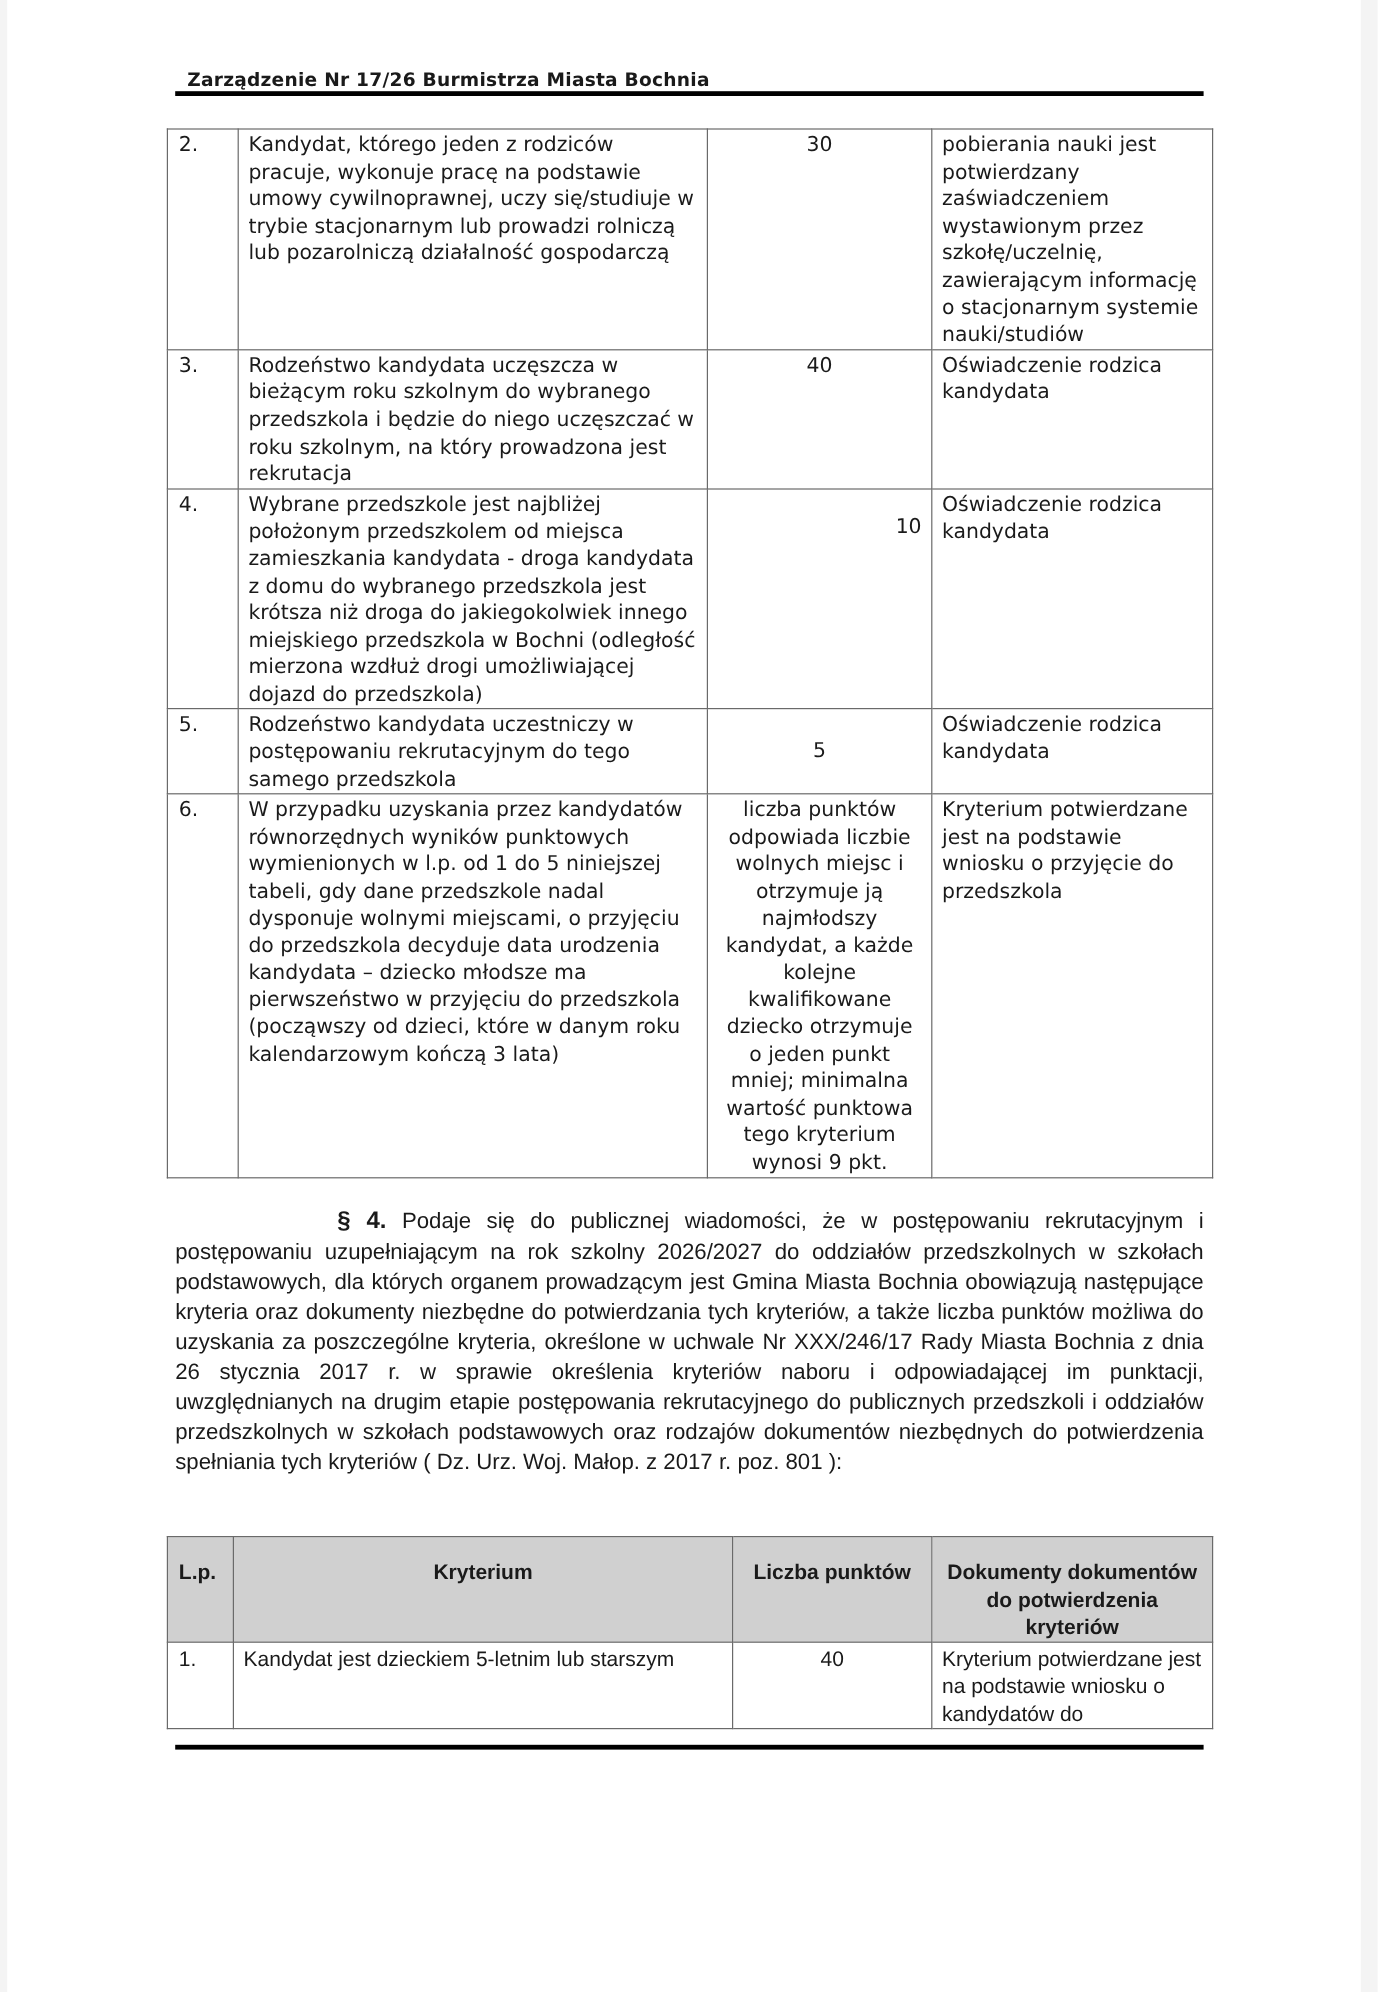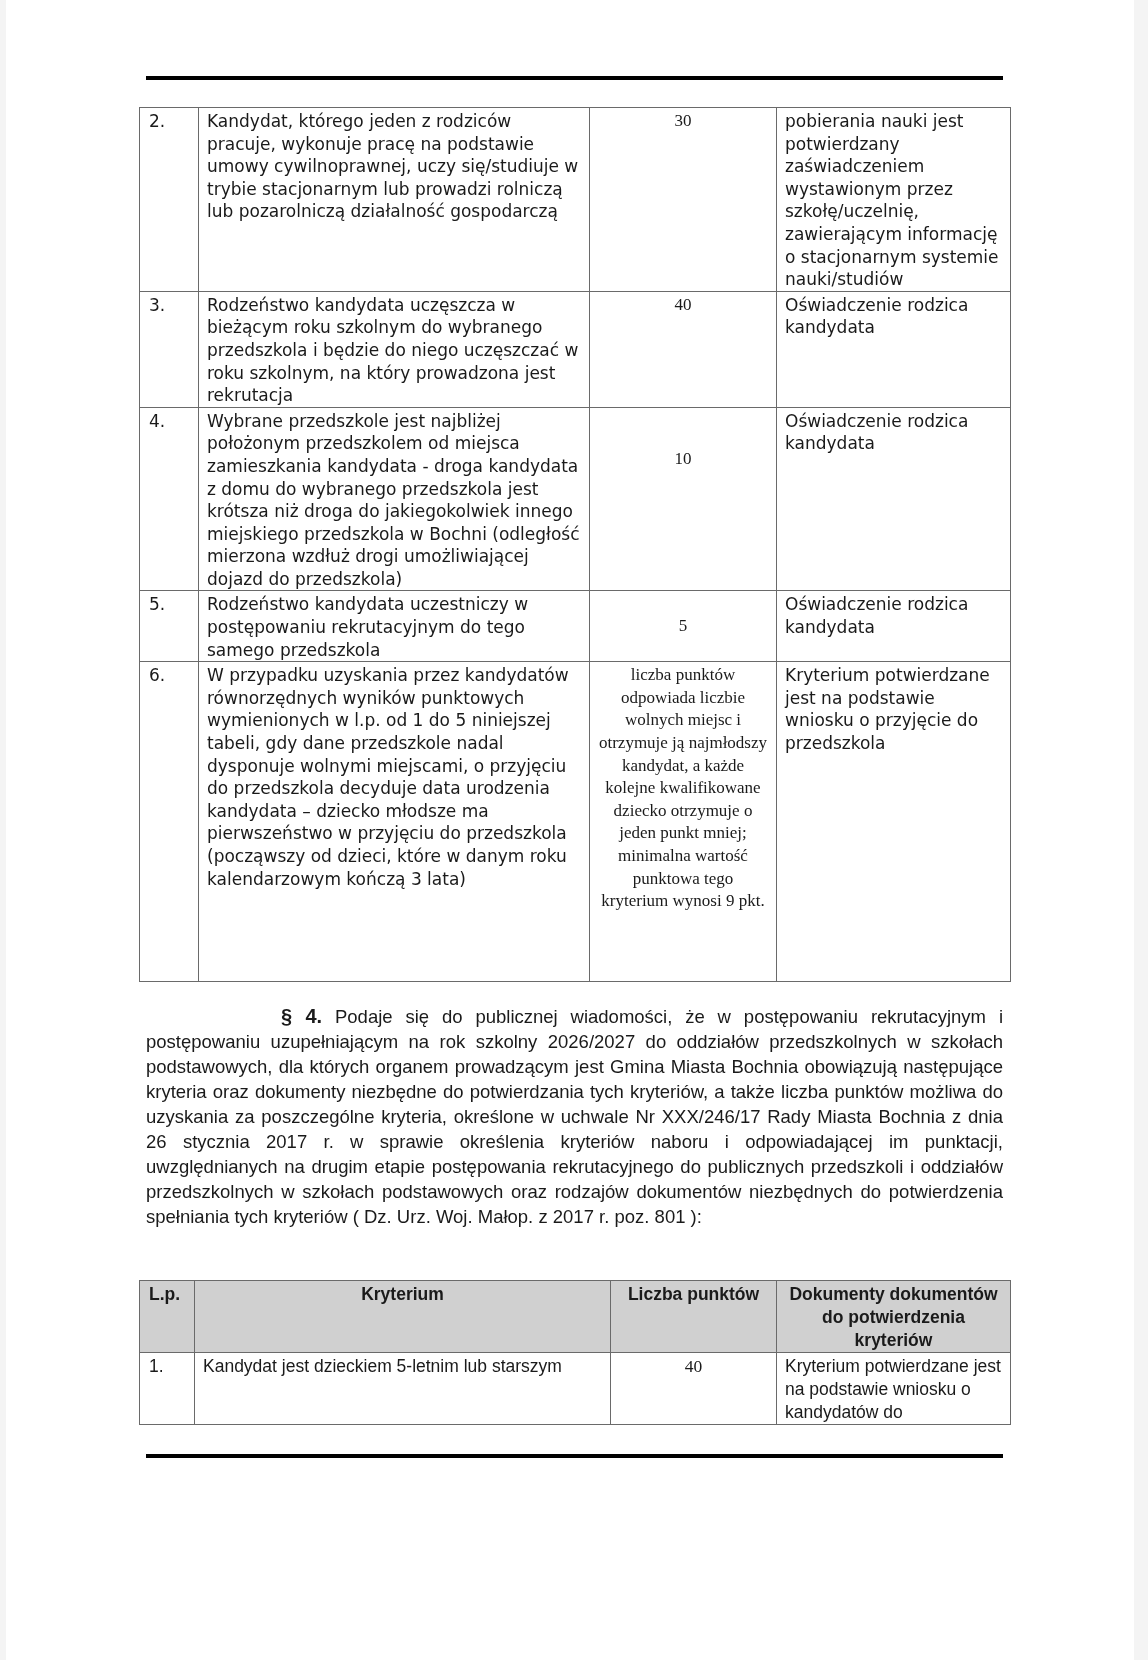--- a/index.html
+++ b/index.html
@@ -17,40 +17,41 @@
     position:absolute; left:140px; width:857px; height:4px; background:#000;
   }
   table.crit {
     position:absolute; border-collapse:collapse; table-layout:fixed;
     font-size:17px; line-height:22.6px;
   }
   table.crit td, table.crit th {
     border:1.5px solid #6a6a6a; vertical-align:top; padding:2px 8px 0 8px; overflow:hidden;
   }
   table.crit td.lp { padding-left:9px; }
-  table.crit td.pts { text-align:center;font-family:Liberation Serif, serif; }
+  table.crit td.pts { text-align:center; }
   #t1 { left:133px; top:107px; width:871px; }
   #t1 col.c1 { width:59px; } #t1 col.c2 { width:391px; } #t1 col.c3 { width:187px; } #t1 col.c4 { width:234px; }
   .para {
     position:absolute; left:140px; top:1004px; width:857px; font-size:18.5px; line-height:25px;
     text-align:justify; font-family:"Liberation Sans Narrow","Liberation Sans", sans-serif;
   }
   .para .sec { font-weight:bold; font-size:20px; }
   .para .indent { display:inline-block; width:135px; }
   #t2 { left:133px; top:1280px; width:871px; font-family:"Liberation Sans", sans-serif; font-size:17.5px; line-height:23px; }
   #t2 col.c1 { width:55px; } #t2 col.c2 { width:416px; } #t2 col.c3 { width:166px; } #t2 col.c4 { width:234px; }
-  #t2 th { background:#d0d0d0; font-weight:bold; text-align:center; border-color:#6a6a6a; padding-top:2px; }
+  #t2 th { background:#d0d0d0; font-weight:bold; text-align:center; border-color:#6a6a6a; padding-top:18px; }
   #t2 th.lp { text-align:left; padding-left:9px; }
   #t2 td.pts { text-align:center; }
 </style>
 </head>
 <body>
 
 <div class="page">
 
+  <div class="hdr-title">Zarządzenie Nr 17/26 Burmistrza Miasta Bochnia</div>
   <div class="rule" style="top:76px;"></div>
 
   <table class="crit" id="t1">
     <colgroup>
         <col class="c1">
         <col class="c2">
         <col class="c3">
         <col class="c4">
       </colgroup>
     <tbody>
@@ -62,21 +63,21 @@
       </tr>
       <tr style="height:115px;">
         <td class="lp">3.</td>
         <td>Rodzeństwo kandydata uczęszcza w bieżącym roku szkolnym do wybranego przedszkola i będzie do niego uczęszczać w roku szkolnym, na który prowadzona jest rekrutacja</td>
         <td class="pts">40</td>
         <td>Oświadczenie rodzica kandydata</td>
       </tr>
       <tr style="height:183px;">
         <td class="lp">4.</td>
         <td>Wybrane przedszkole jest najbliżej położonym przedszkolem od miejsca zamieszkania kandydata - droga kandydata z domu do wybranego przedszkola jest krótsza niż droga do jakiegokolwiek innego miejskiego przedszkola w Bochni (odległość mierzona wzdłuż drogi umożliwiającej dojazd do przedszkola)</td>
-        <td class="pts" style="padding-top:40px;">10</td>
+        <td class="pts" style="padding-top:20px;text-align:right;">10</td>
         <td>Oświadczenie rodzica kandydata</td>
       </tr>
       <tr style="height:70px;">
         <td class="lp">5.</td>
         <td>Rodzeństwo kandydata uczestniczy w postępowaniu rekrutacyjnym do tego samego przedszkola</td>
         <td class="pts" style="padding-top:24px;">5</td>
         <td>Oświadczenie rodzica kandydata</td>
       </tr>
       <tr style="height:320px;">
         <td class="lp">6.</td>

